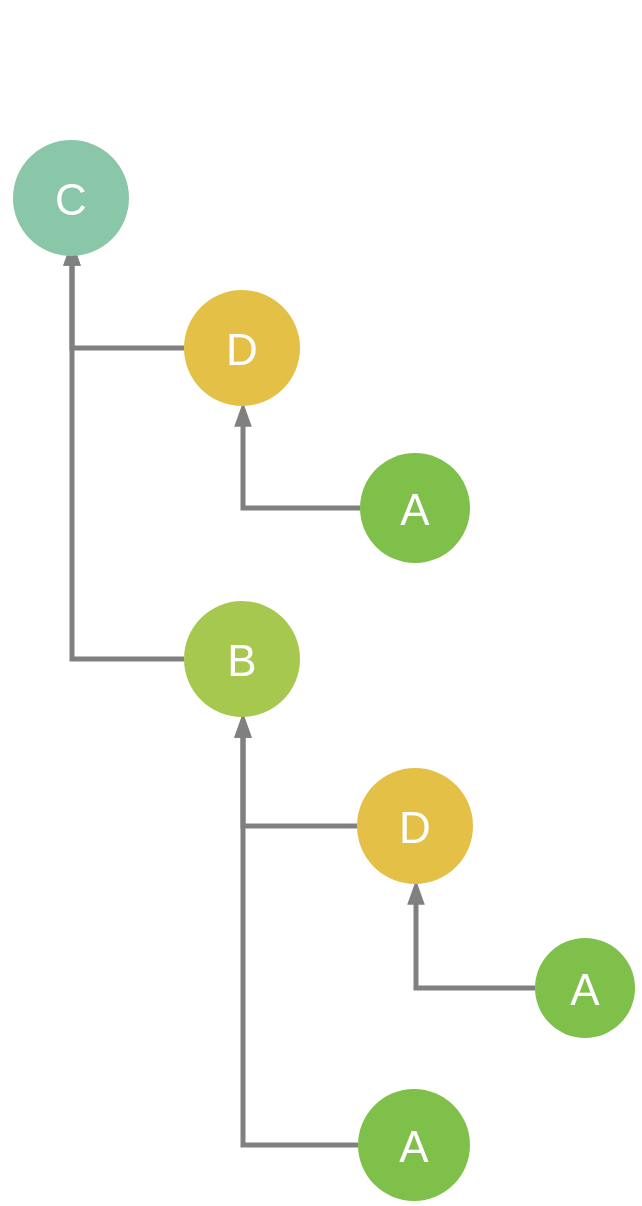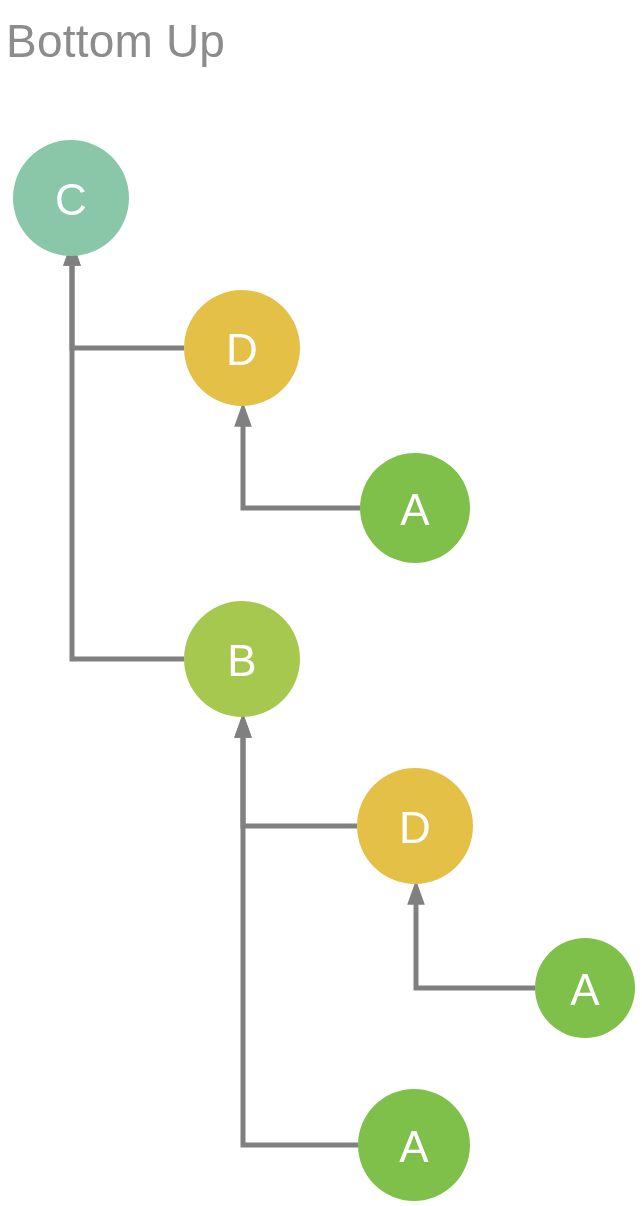--- a/index.html
+++ b/index.html
@@ -51,21 +51,20 @@
     stroke-width: 5;
     stroke-linecap: butt;
     stroke-linejoin: miter;
   }
 </style>
 </head>
 <body>
 
 <div id="canvas">
 
-  <div id="title">Bottom Up</div>
 
   <svg id="graph" viewBox="0 0 642 1206" width="642" height="1206" xmlns="http://www.w3.org/2000/svg">
     <g id="edges-layer">
         <g>
           <path class="edge-path" d="M 184 348 L 72 348 L 72 263" stroke="#808080" stroke-width="5"></path>
           <polygon points="72,241 63.16,265.65 80.84,265.65" fill="#808080"></polygon>
         </g>
         <g>
           <path class="edge-path" d="M 360 508 L 243 508 L 243 424" stroke="#808080" stroke-width="5"></path>
           <polygon points="243,402 234.16,426.65 251.84,426.65" fill="#808080"></polygon>

